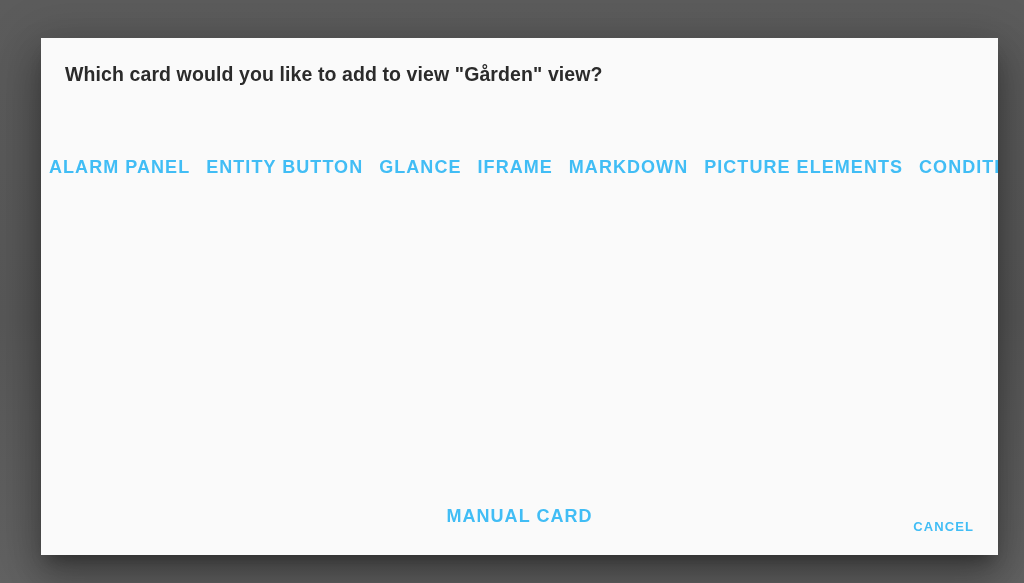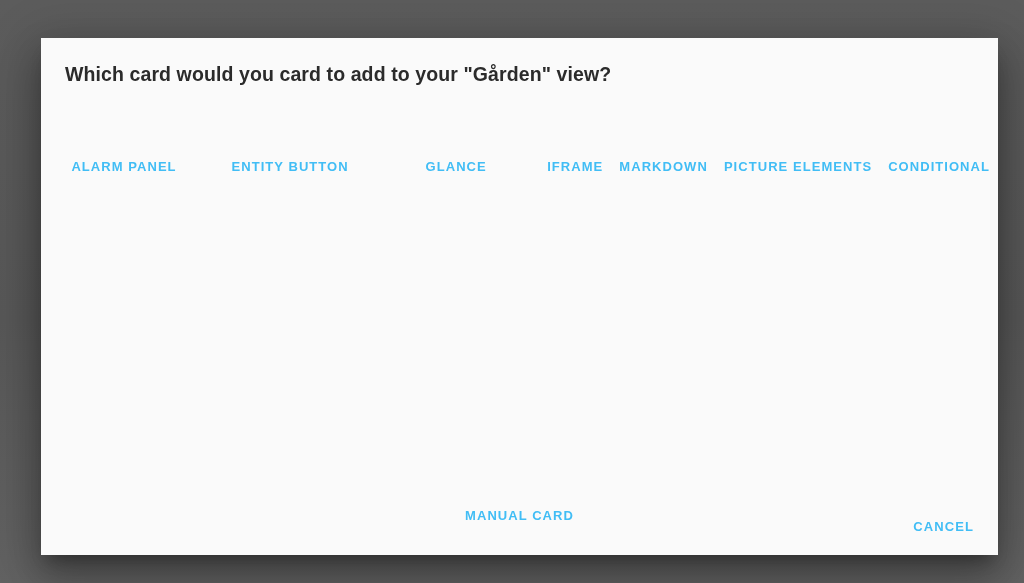--- a/index.html
+++ b/index.html
@@ -60,21 +60,21 @@
     grid-template-columns: repeat(3, 1fr);
     grid-auto-rows: 42px;
     grid-auto-flow: column;
     justify-items: center;
     align-items: center;
   }
 
   .card-option {
     display: inline-block;
     color: #41bdf5;
-    font-size: 13px;
+    font-size: 18px;
     font-weight: bold;
     letter-spacing: 1.05px;
     text-transform: uppercase;
     text-align: left;
     white-space: nowrap;
     cursor: pointer;
     padding: 5px 8px;
     border-radius: 2px;
     user-select: none;
     line-height: 16px;
@@ -119,21 +119,21 @@
     line-height: 16px;
   }
 </style>
 </head>
 <body>
 
 <div id="scrim"></div>
 
 <div id="dialog">
 
-  <div id="dialog-title">Which card would you card to add to your "Gården" view?</div>
+  <div id="dialog-title">Which card would you like to add to view "Gården" view?</div>
 
   <div id="card-list">
 
     <div class="card-option">ALARM PANEL</div>
     <div class="card-option">ENTITY BUTTON</div>
     <div class="card-option">GLANCE</div>
     <div class="card-option">IFRAME</div>
     <div class="card-option">MARKDOWN</div>
     <div class="card-option">PICTURE ELEMENTS</div>
 

